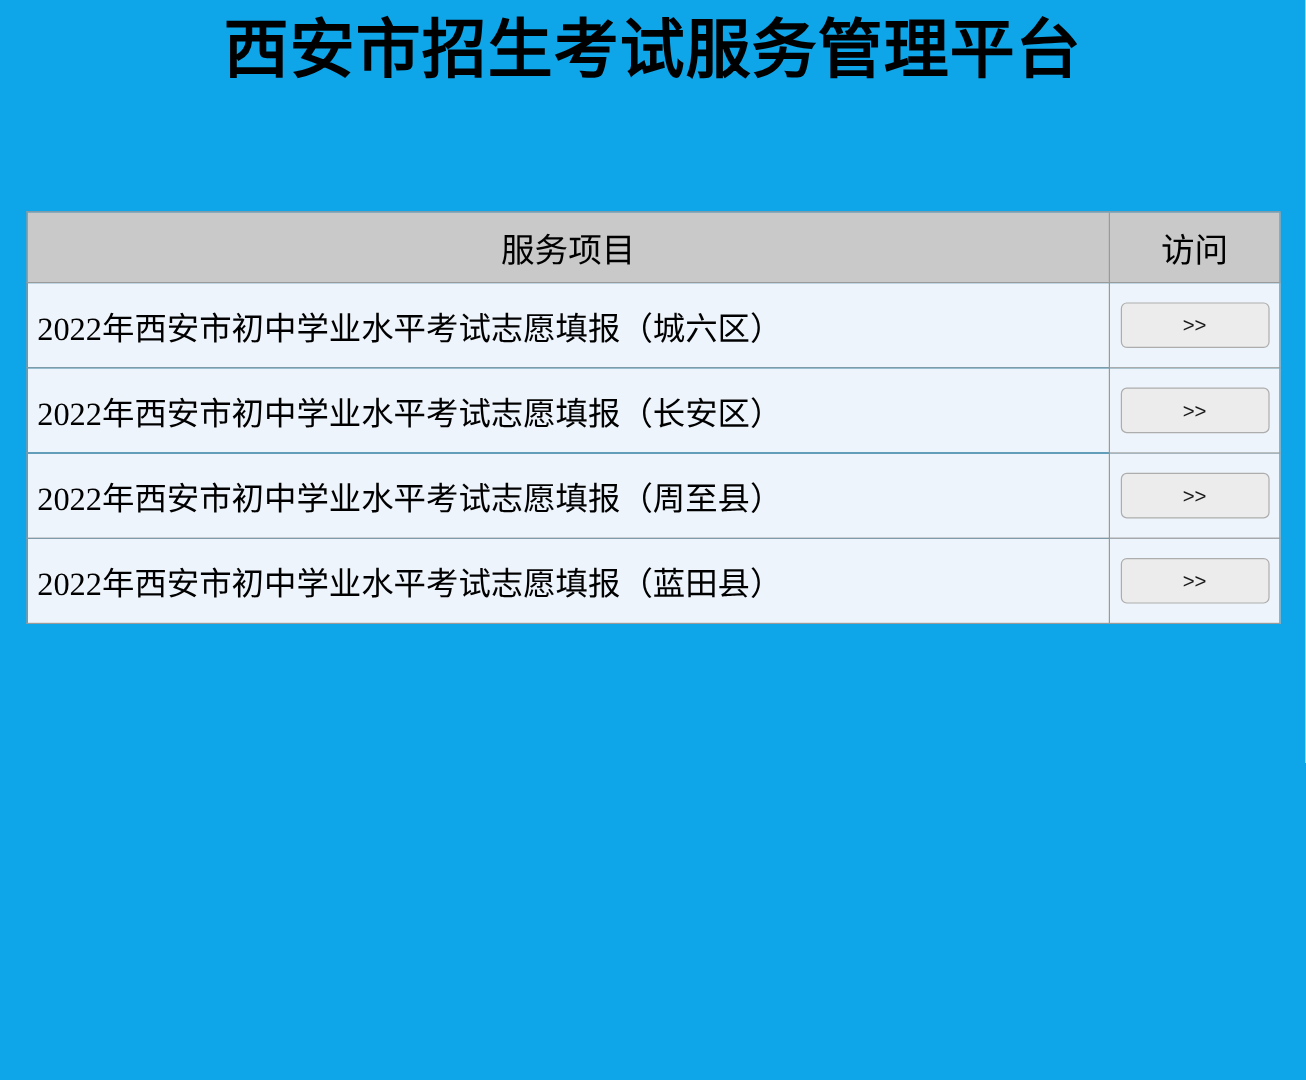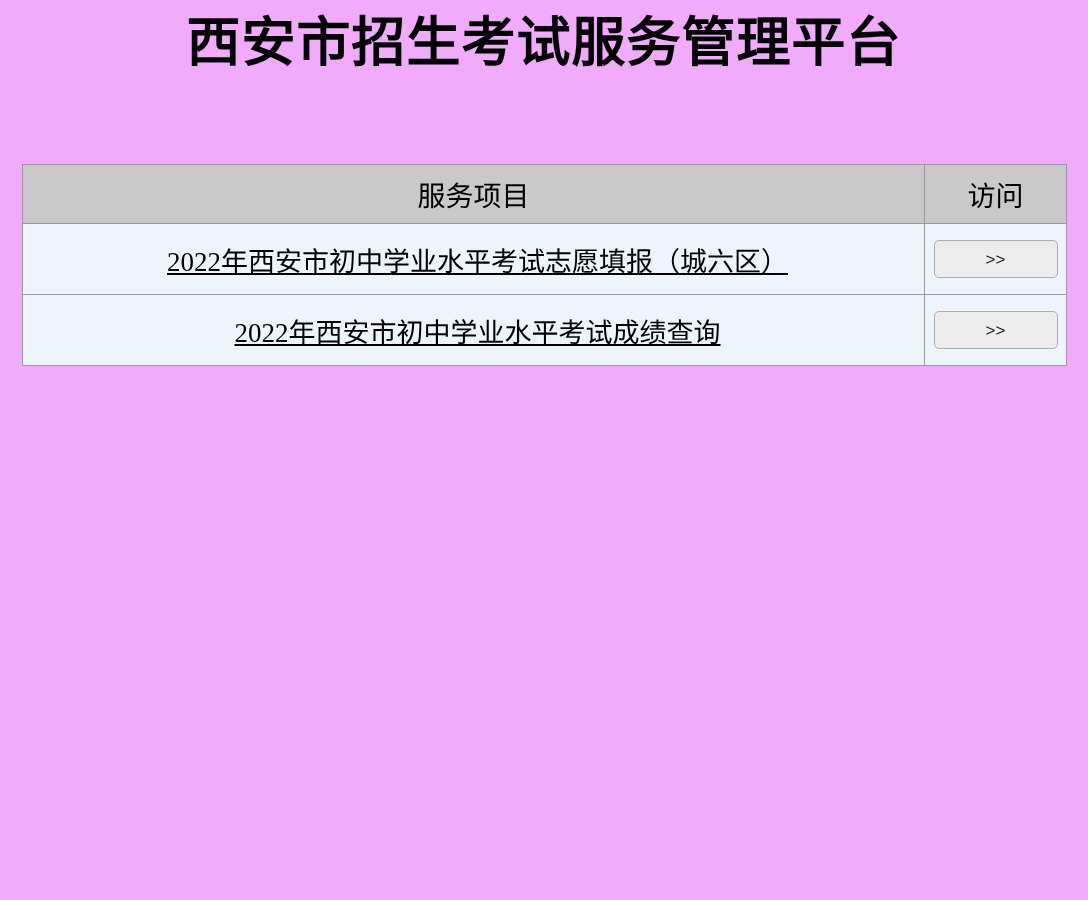--- a/index.html
+++ b/index.html
@@ -9,40 +9,40 @@
     width: 1088px;
     height: 900px;
     font-family: "Liberation Serif", "DejaVu Serif", serif;
   }
 
   .page {
     width: 1088px;
     height: 900px;
     position: relative;
     overflow: hidden;
-    background: #f0abfc;
+    background: #0ea5e9;
   }
 
   .page-title {
     text-align: center;
     font-family: "Liberation Sans", "DejaVu Sans", sans-serif;
     font-weight: bold;
     font-size: 54px;
     line-height: 1.05;
     letter-spacing: 1px;
     color: #000000;
     margin: 14px 0 0 0;
     padding: 0 20px;
     white-space: nowrap;
   }
 
   .table-wrap {
     position: absolute;
     left: 22px;
-    top: 164px;
+    top: 176px;
     width: 1044px;
     border-radius: 25px;
   }
 
   table.services {
     border-collapse: collapse;
     width: 1044px;
     table-layout: fixed;
   }
 
@@ -63,25 +63,24 @@
     font-size: 28px;
     color: #000000;
     text-align: center;
   }
 
   tbody td.item-cell {
     background: #eef4fb;
     height: 70px;
     font-size: 27px;
     color: #000000;
-    text-align: center;
+    text-align: left;
     padding-left: 8px;
     white-space: nowrap;
     overflow: hidden;
-    text-decoration: underline;
   }
 
   tbody td.visit-cell {
     background: #eef4fb;
     height: 70px;
     text-align: center;
   }
 
   .visit-button {
     display: inline-block;
@@ -119,21 +118,33 @@
         </tr>
       </thead>
       <tbody>
         <tr>
           <td class="item-cell">2022年西安市初中学业水平考试志愿填报（城六区）</td>
           <td class="visit-cell">
             <span class="visit-button">&gt;&gt;</span>
           </td>
         </tr>
         <tr>
-          <td class="item-cell">2022年西安市初中学业水平考试成绩查询</td>
+          <td class="item-cell">2022年西安市初中学业水平考试志愿填报（长安区）</td>
+          <td class="visit-cell">
+            <span class="visit-button">&gt;&gt;</span>
+          </td>
+        </tr>
+        <tr>
+          <td class="item-cell">2022年西安市初中学业水平考试志愿填报（周至县）</td>
+          <td class="visit-cell">
+            <span class="visit-button">&gt;&gt;</span>
+          </td>
+        </tr>
+        <tr>
+          <td class="item-cell">2022年西安市初中学业水平考试志愿填报（蓝田县）</td>
           <td class="visit-cell">
             <span class="visit-button">&gt;&gt;</span>
           </td>
         </tr>
       </tbody>
     </table>
   </div>
 
 </div>
 

